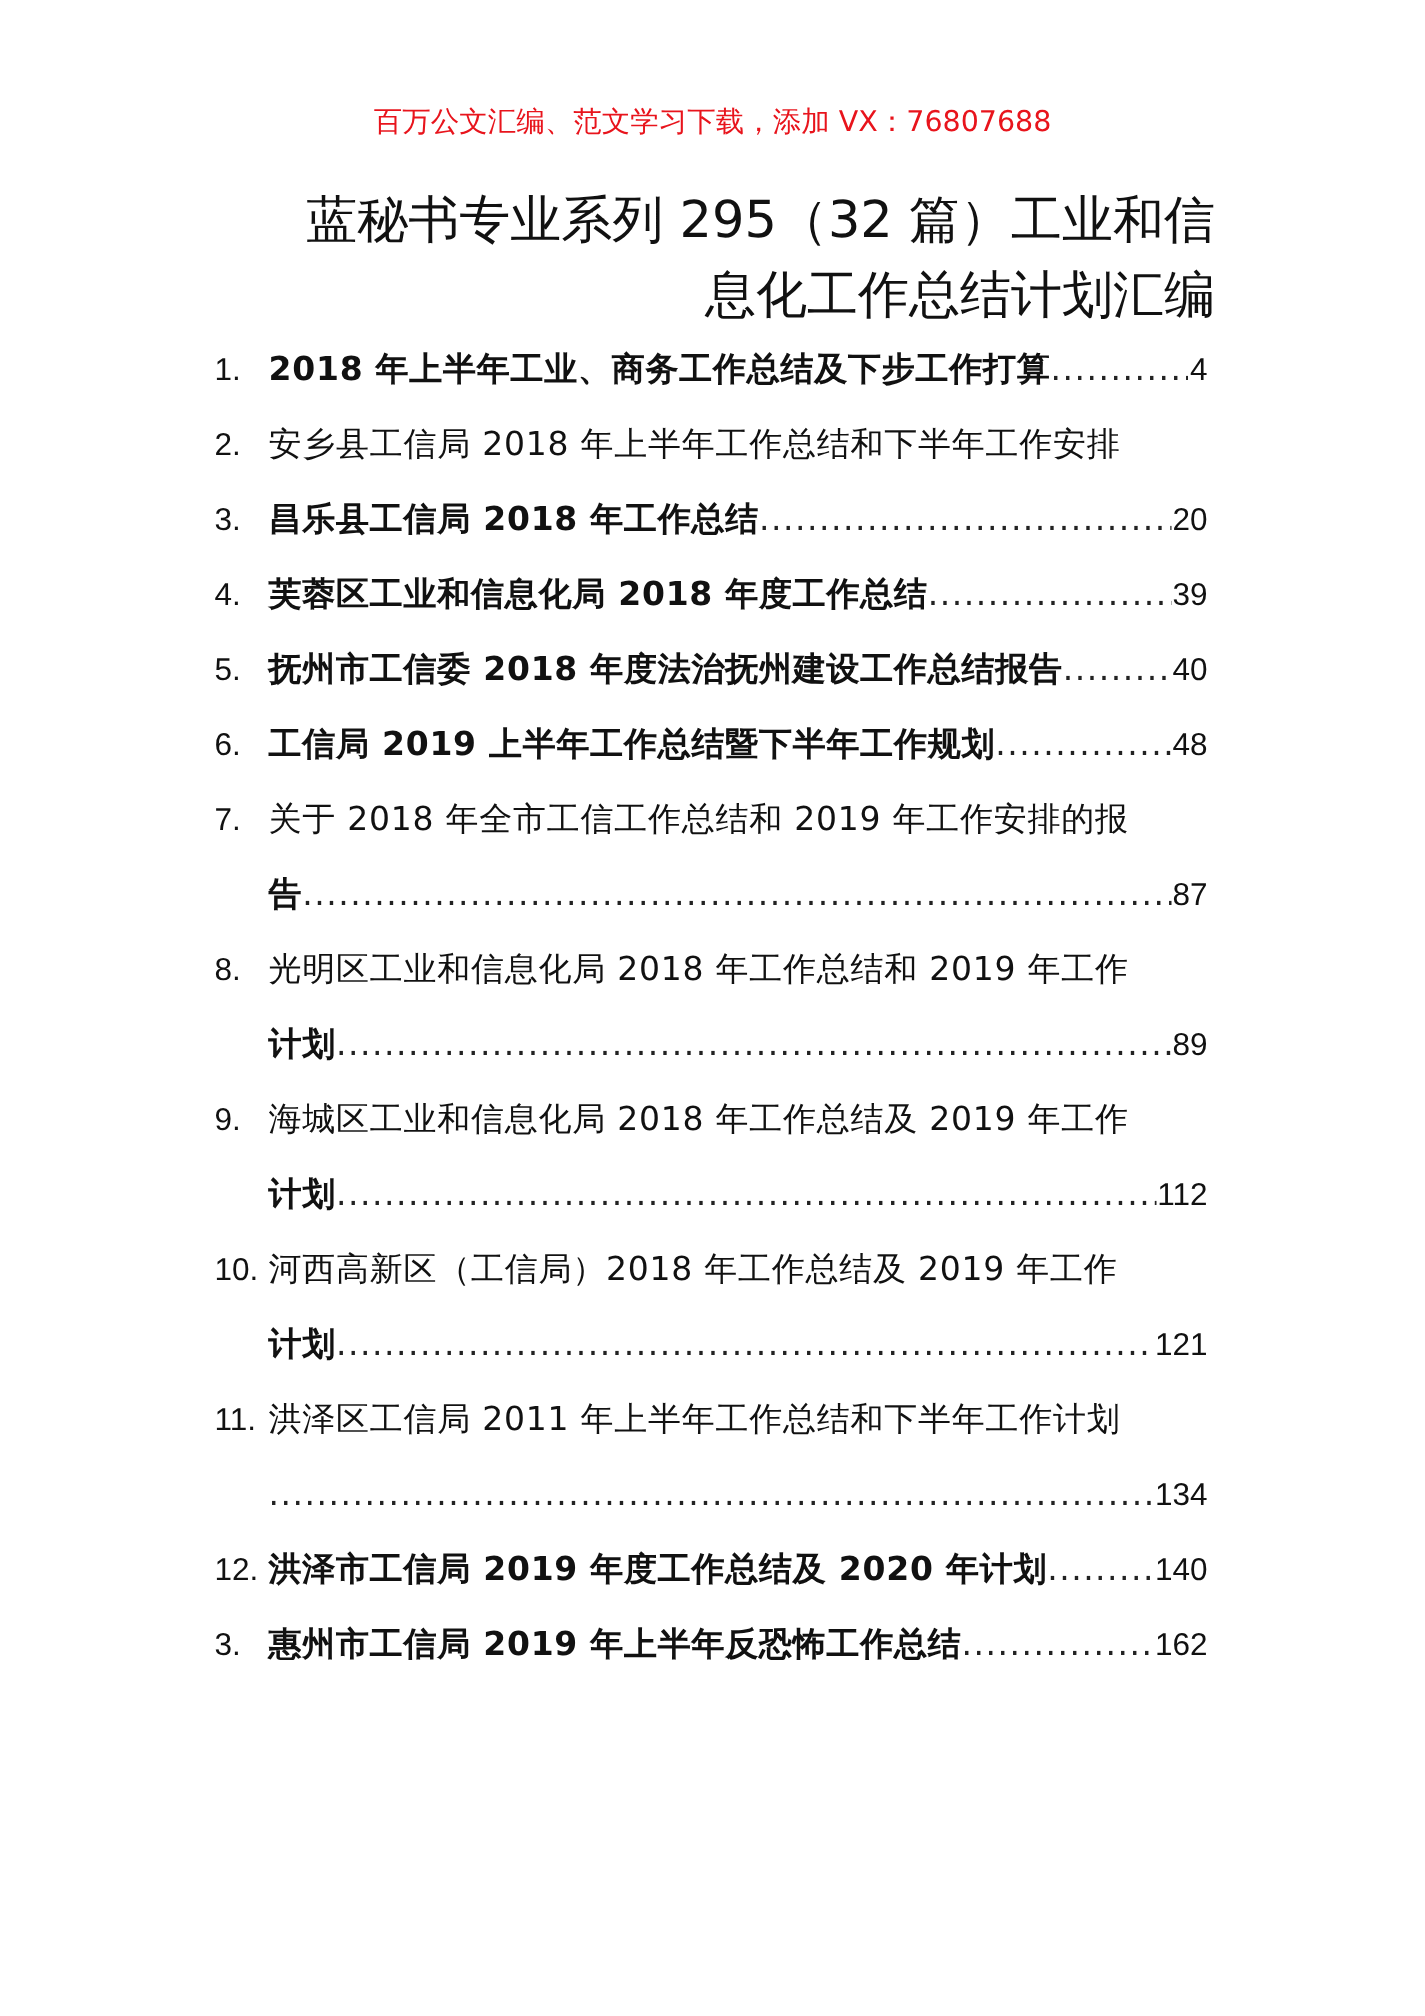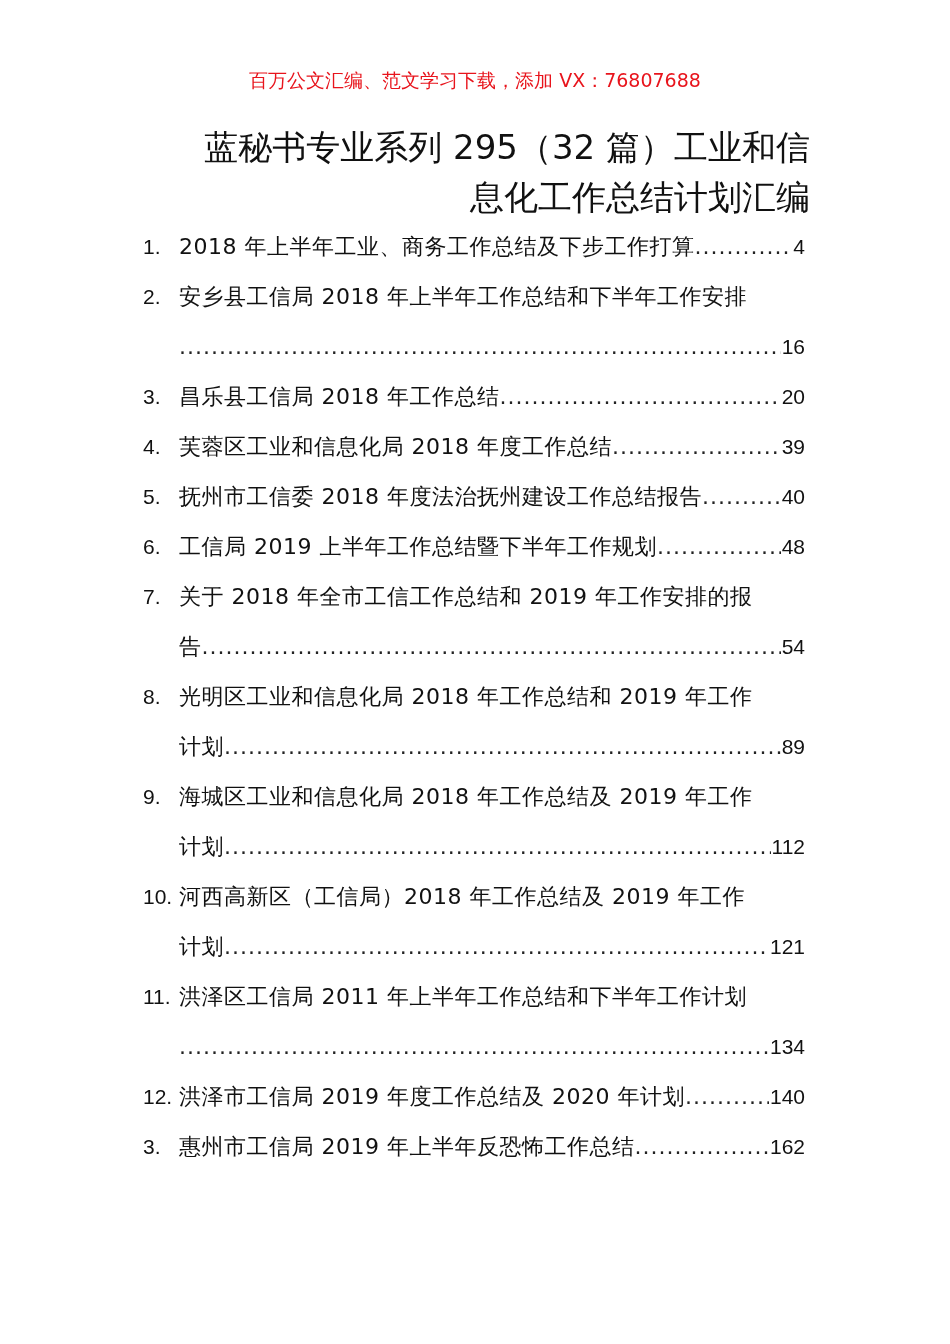--- a/index.html
+++ b/index.html
@@ -51,20 +51,21 @@
     }
     .num {
       width: 36px;
       flex: 0 0 36px;
       font-family: "Liberation Sans", sans-serif;
       font-size: 21px;
     }
     .txt {
       flex: 0 0 auto;
       letter-spacing: 0.5px;
+      font-weight: bold;
     }
     .txt-full {
       flex: 1 1 auto;
       overflow: hidden;
       letter-spacing: 0.5px;
     }
     .leader {
       flex: 1 1 auto;
       overflow: hidden;
       white-space: nowrap;
@@ -101,25 +102,20 @@
     <span class="num">1.</span>
     <span class="txt">2018 年上半年工业、商务工作总结及下步工作打算</span>
     <span class="leader"></span>
     <span class="page">4</span>
   </div>
 
   <div class="toc-line">
     <span class="num">2.</span>
     <span class="txt-full">安乡县工信局 2018 年上半年工作总结和下半年工作安排</span>
   </div>
-  <div class="toc-line">
-    <span class="indent"></span>
-    <span class="leader"></span>
-    <span class="page">16</span>
-  </div>
 
   <div class="toc-line">
     <span class="num">3.</span>
     <span class="txt">昌乐县工信局 2018 年工作总结</span>
     <span class="leader"></span>
     <span class="page">20</span>
   </div>
 
   <div class="toc-line">
     <span class="num">4.</span>
@@ -143,21 +139,21 @@
   </div>
 
   <div class="toc-line">
     <span class="num">7.</span>
     <span class="txt-full">关于 2018 年全市工信工作总结和 2019 年工作安排的报</span>
   </div>
   <div class="toc-line">
     <span class="indent"></span>
     <span class="txt">告</span>
     <span class="leader"></span>
-    <span class="page">54</span>
+    <span class="page">87</span>
   </div>
 
   <div class="toc-line">
     <span class="num">8.</span>
     <span class="txt-full">光明区工业和信息化局 2018 年工作总结和 2019 年工作</span>
   </div>
   <div class="toc-line">
     <span class="indent"></span>
     <span class="txt">计划</span>
     <span class="leader"></span>

